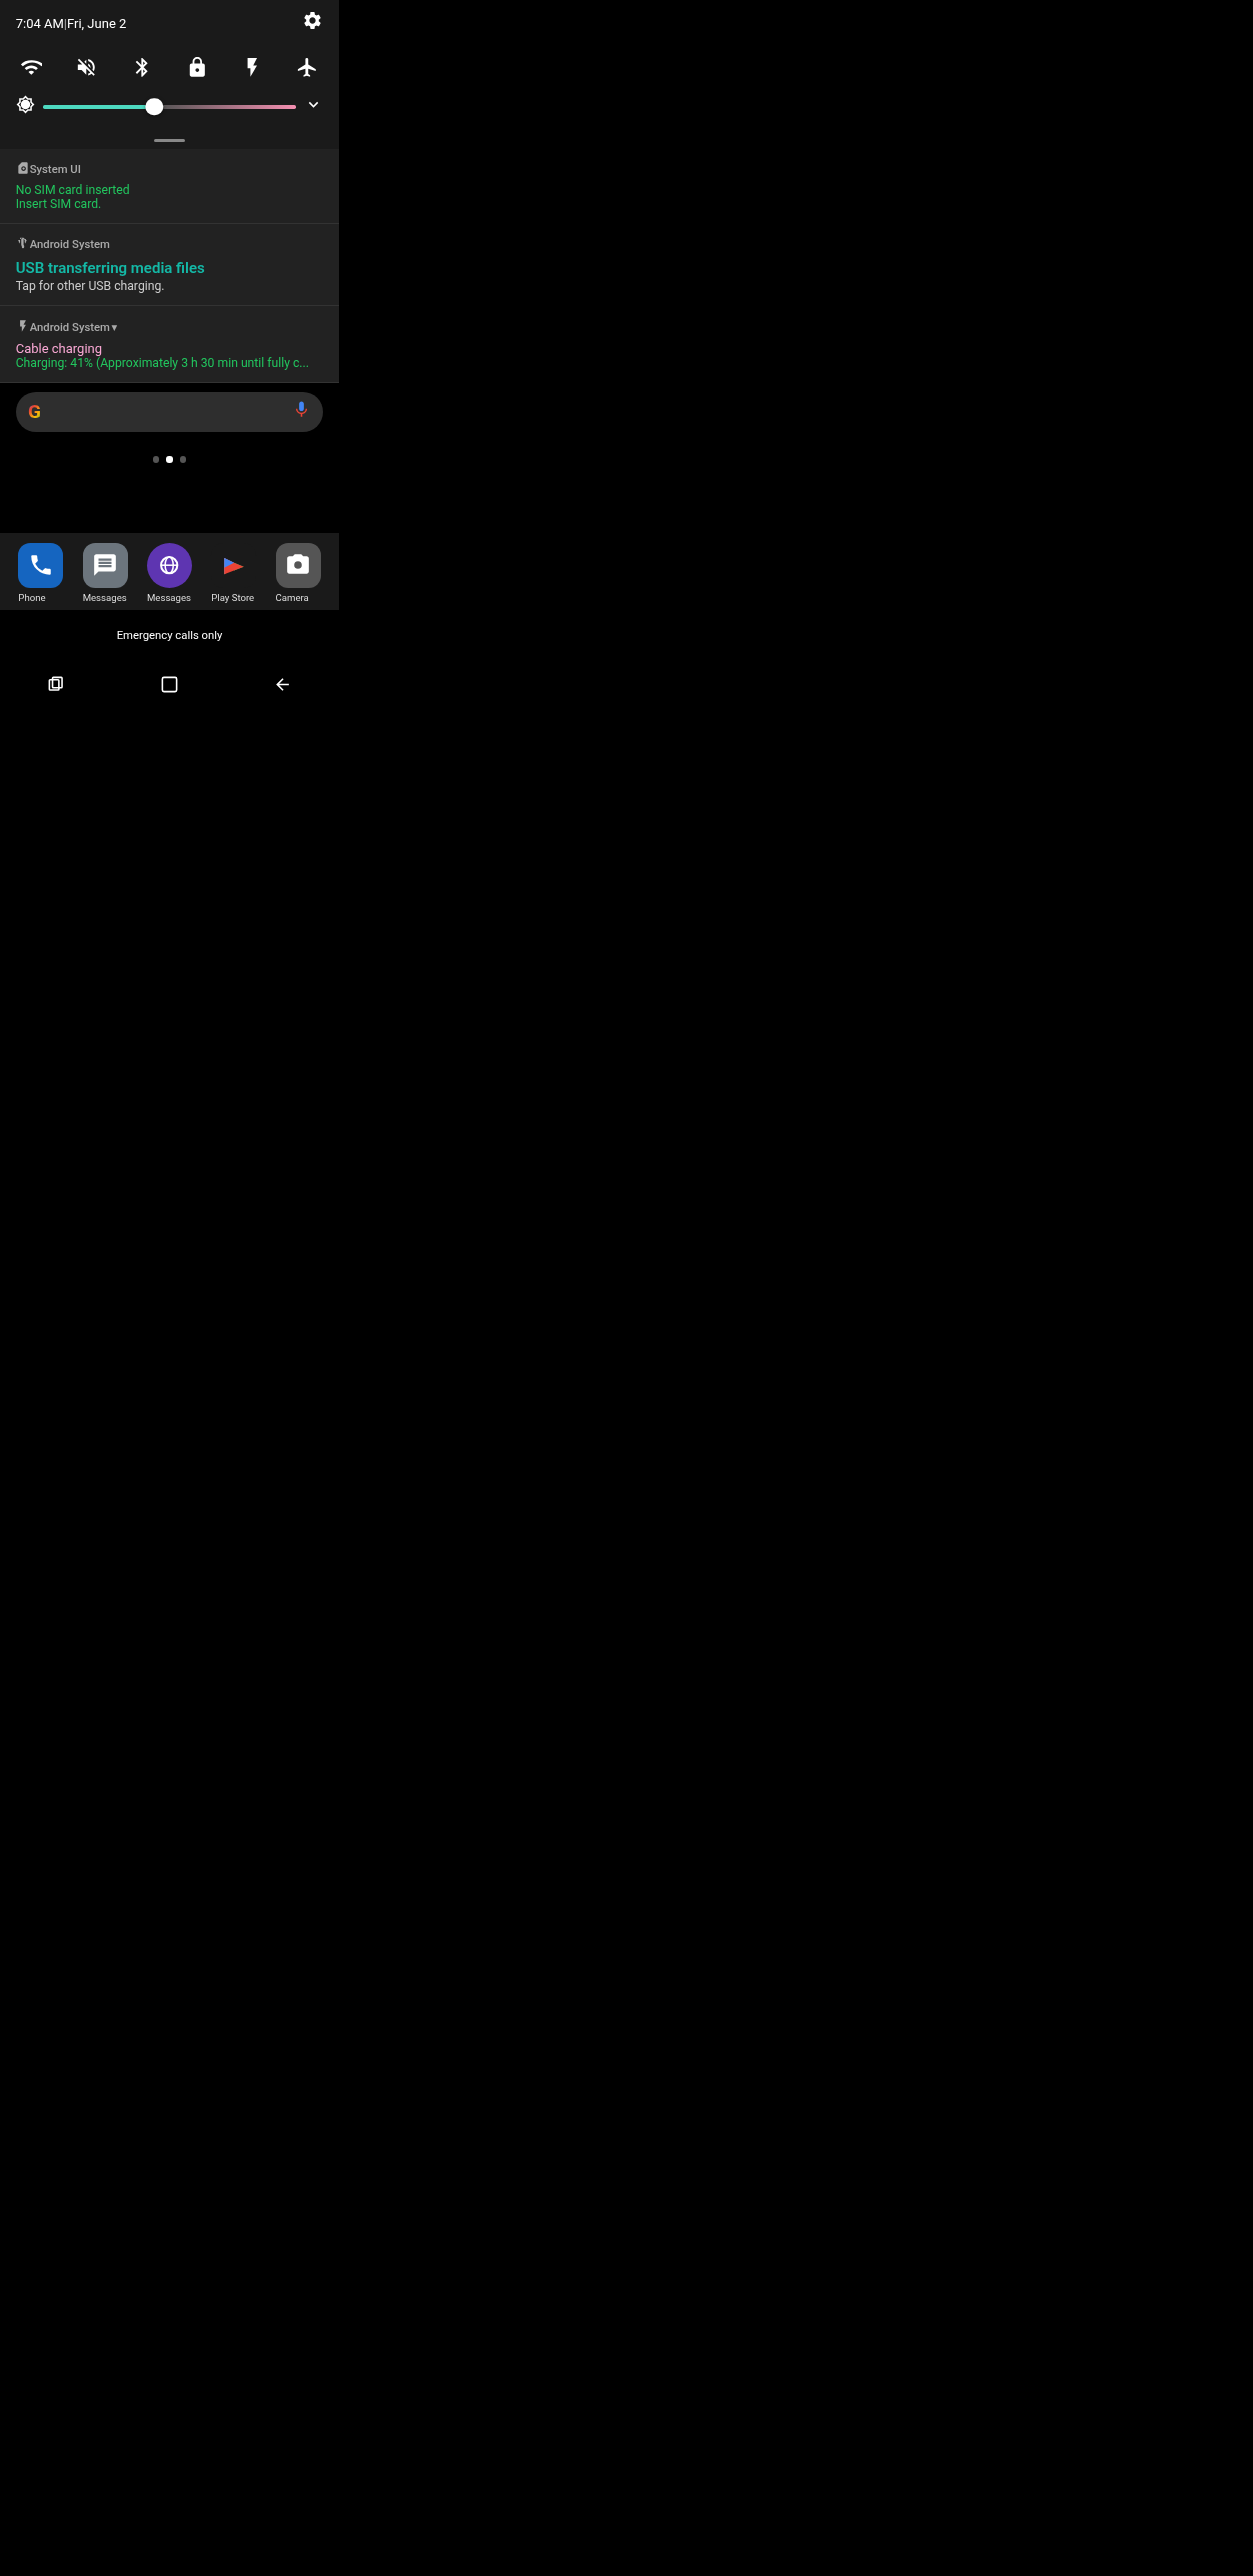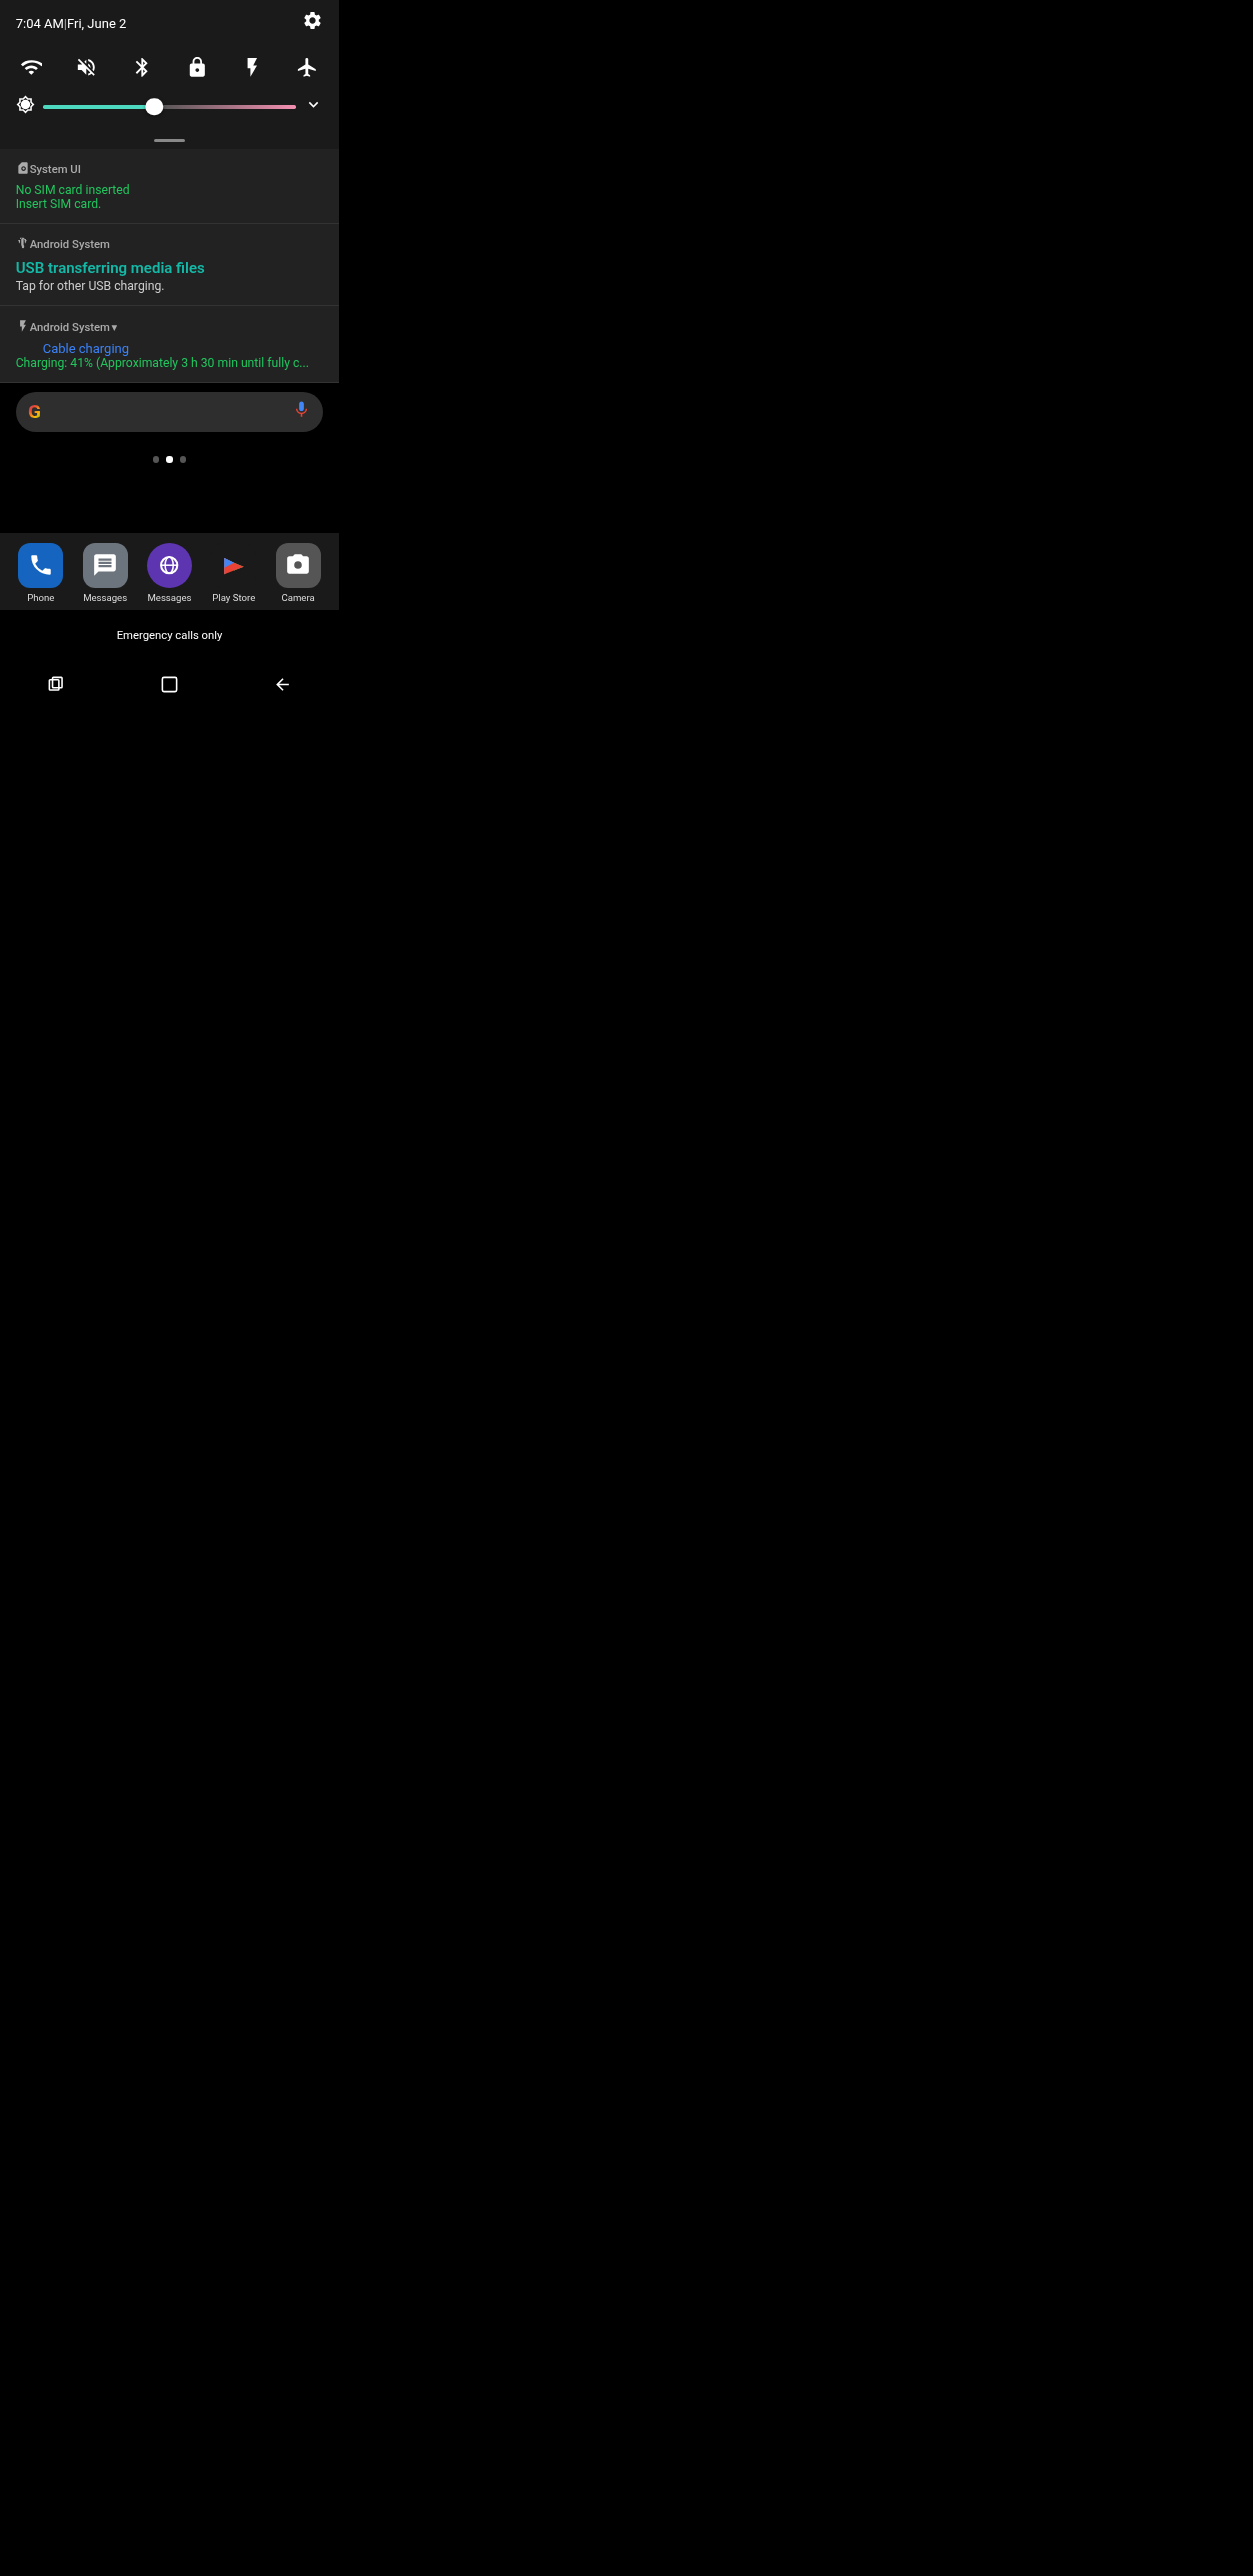--- a/index.html
+++ b/index.html
@@ -239,21 +239,20 @@
     .dock {
       background: rgba(30,30,30,0.85);
       display: flex;
       justify-content: space-around;
       align-items: center;
       padding: 10.4px 8.7px 7px 8.7px;
     }
     .dock-app {
       display: flex;
       flex-direction: column;
-      align-items: center;
       gap: 4.4px;
     }
     .dock-icon {
       width: 45px;
       height: 45px;
       border-radius: 12.2px;
       display: flex;
       align-items: center;
       justify-content: center;
       font-size: 24.4px;
@@ -421,21 +420,21 @@
   <div class="notif-card">
     <div class="notif-header">
       <span>
         <svg xmlns="http://www.w3.org/2000/svg" viewBox="0 0 24 24" width="14" height="14" fill="#aaa">
           <path d="M7 2v11h3v9l7-12h-4l4-8z"></path>
         </svg>
       </span>
       <span class="notif-app-name">Android System</span>
       <span class="notif-chevron">▾</span>
     </div>
-    <div class="notif-text-dim" style="font-size:13px;color:#3b82f6;margin-left:27px;">Cable charging</div>
+    <div class="notif-text-dim" style="font-size:13px;color:#f9a8d4;">Cable charging</div>
     <div class="notif-text-dim">Charging: 41% (Approximately 3 h 30 min until fully c...</div>
   </div>
 
 </div>
 
 <div class="home-section">
   <div class="google-search-bar">
     <span class="google-g">G</span>
     <input class="search-input-area" type="text" placeholder="" style="">
     <span class="mic-colored" style="font-size:17.4px;">

